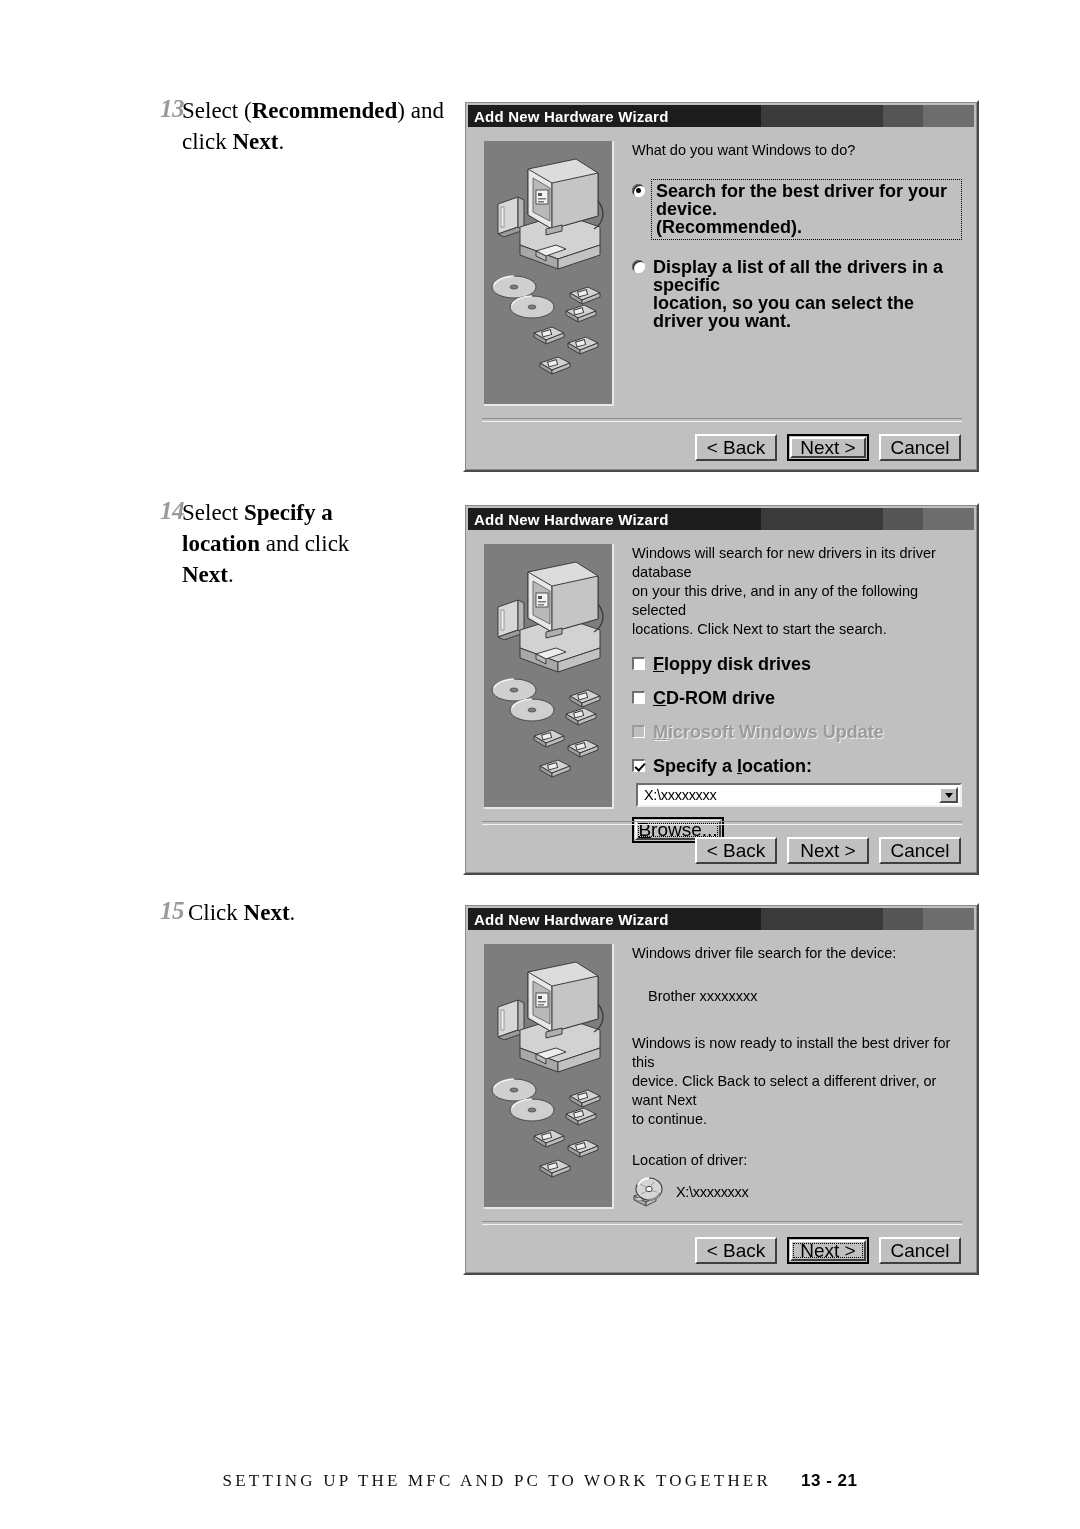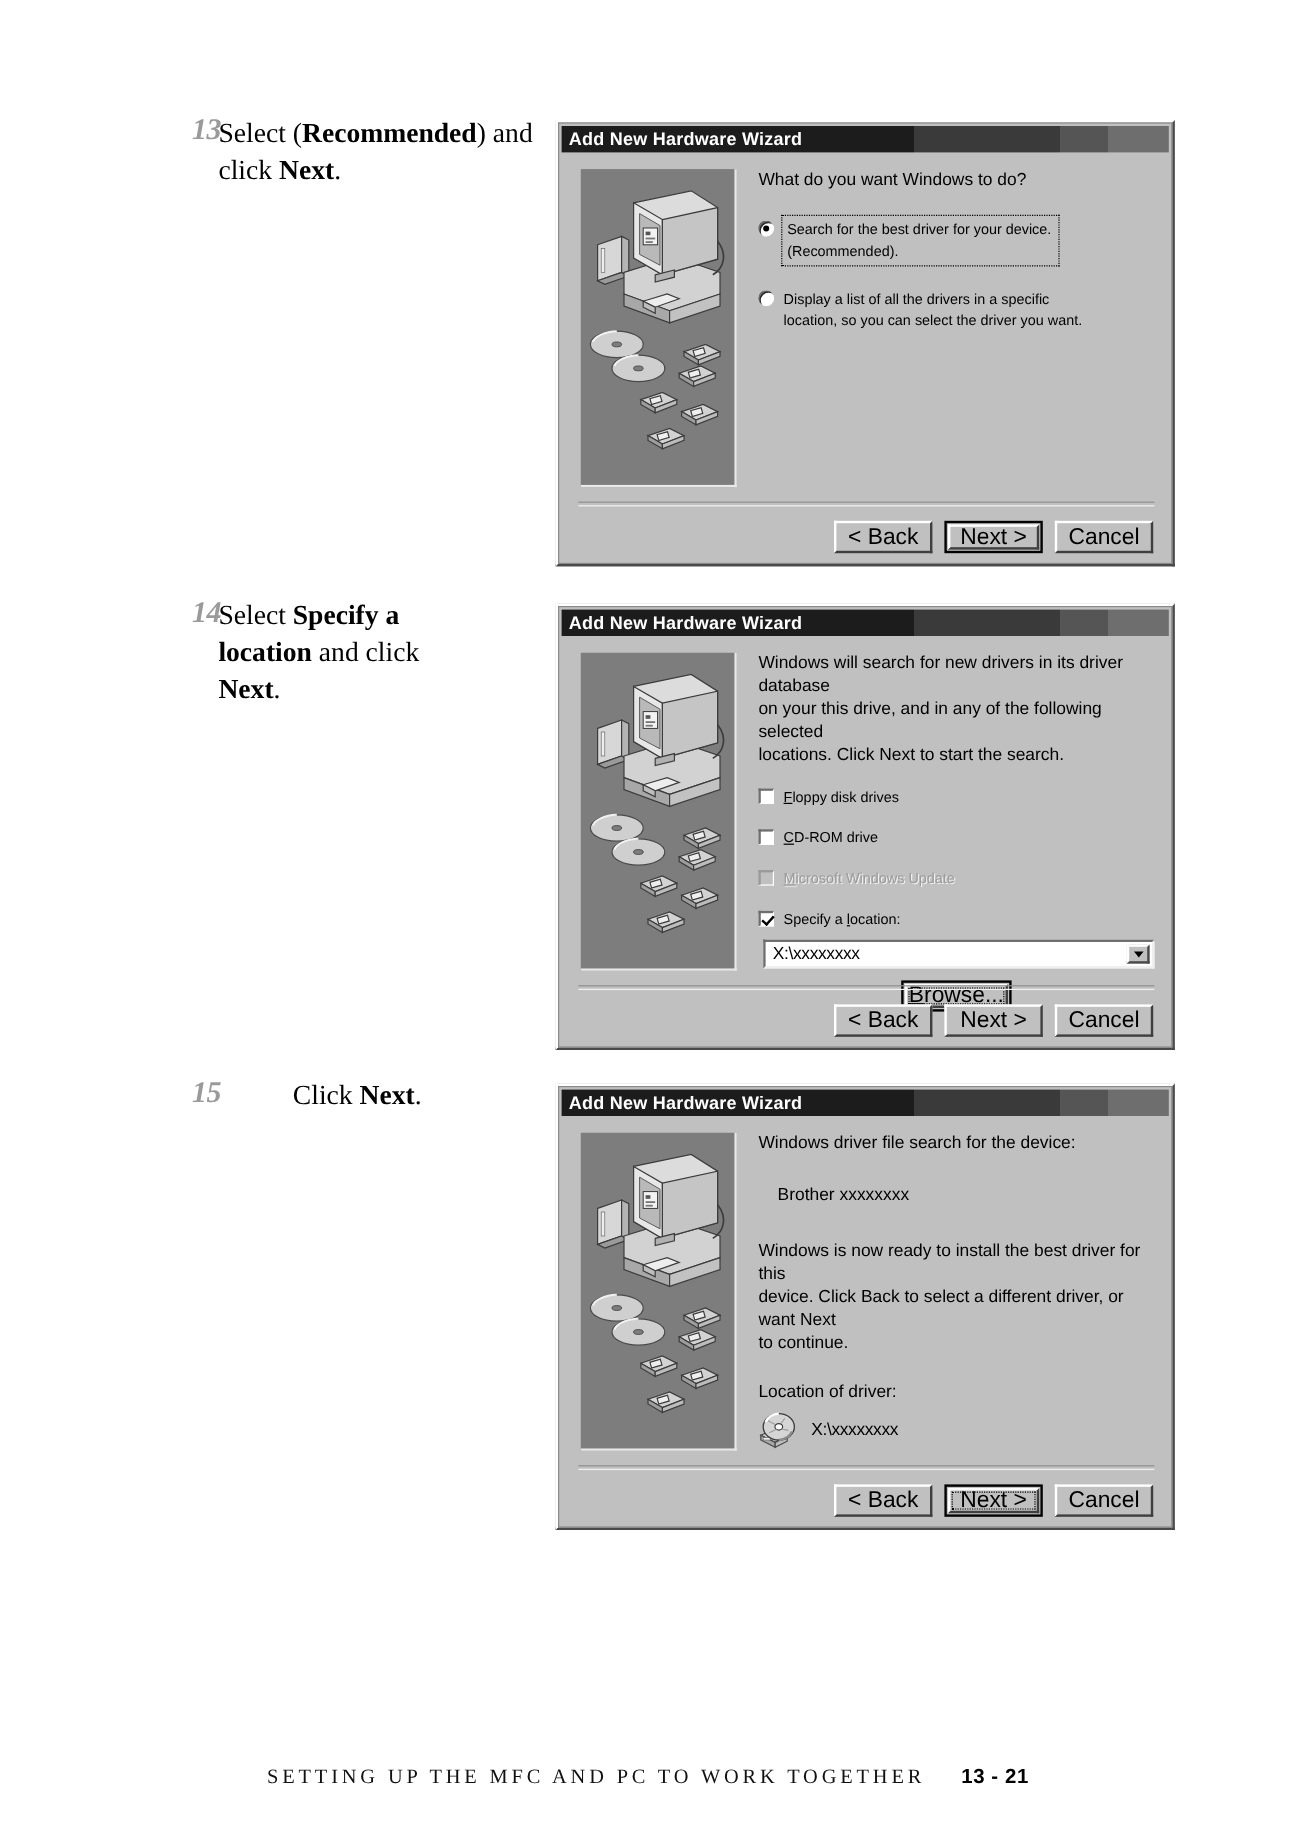--- a/index.html
+++ b/index.html
@@ -157,23 +157,24 @@
     position: absolute;
     left: 3px; top: 0px;
     width: 4px; height: 8px;
     border: solid #000;
     border-width: 0 2px 2px 0;
     transform: rotate(42deg);
   }
   .opt-label {
     margin-left: 8px;
     font-family: "Liberation Sans", sans-serif;
-    font-size: 12px;
+    font-size: 18px;
     line-height: 18px;
     color: #000;
+    font-weight: bold;
   }
   .opt-label u { text-decoration: underline; }
   .disabled .opt-label { color: #9b9b9b; text-shadow: 1px 1px 0 #efefef; }
   .disabled .checkbox {
     background: #c0c0c0;
     border-top-color: #9b9b9b;
     border-left-color: #9b9b9b;
   }
 
   .focusbox {
@@ -528,21 +529,21 @@
       <div class="optrow" style="margin-top:16px;">
         <div class="checkbox on"></div>
         <div class="opt-label"><span>Specify a </span><u>l</u><span>ocation:</span></div>
       </div>
 
       <div class="combo" style="margin-left:4px;">
         <span class="combo-value">X:\xxxxxxxx</span>
         <span class="combo-arrow"></span>
       </div>
 
-      <div style="display:flex; justify-content:center; margin-top:10px;">
+      <div style="display:flex; justify-content:flex-start; margin-top:10px;">
         <div class="btn btn-browse default focused">
           <span class="btn-face"></span>
           <span class="btn-focus"></span>
           <span><u>B</u><span>rowse...</span></span>
         </div>
       </div>
     </div>
 
     <div class="sep" style="top:291px;"></div>
 
@@ -556,21 +557,21 @@
       <div class="btn btn-nav">
         <span>Cancel</span>
       </div>
     </div>
 
   </div>
 </div>
 
 <div class="step" style="top:897px;">
   <div class="step-num">15</div>
-  <div class="step-body" style="margin-left:84px;">
+  <div class="step-body" style="margin-left:28px;">
     <span>Click </span><b>Next</b><span>.</span>
   </div>
 </div>
 
 <div class="dialog" style="left:463px; top:903px; width:516px; height:372px;">
   <div class="dialog-inner"></div>
 
   <div class="titlebar">
     <span class="titlebar-text">Add New Hardware Wizard</span>
   </div>

